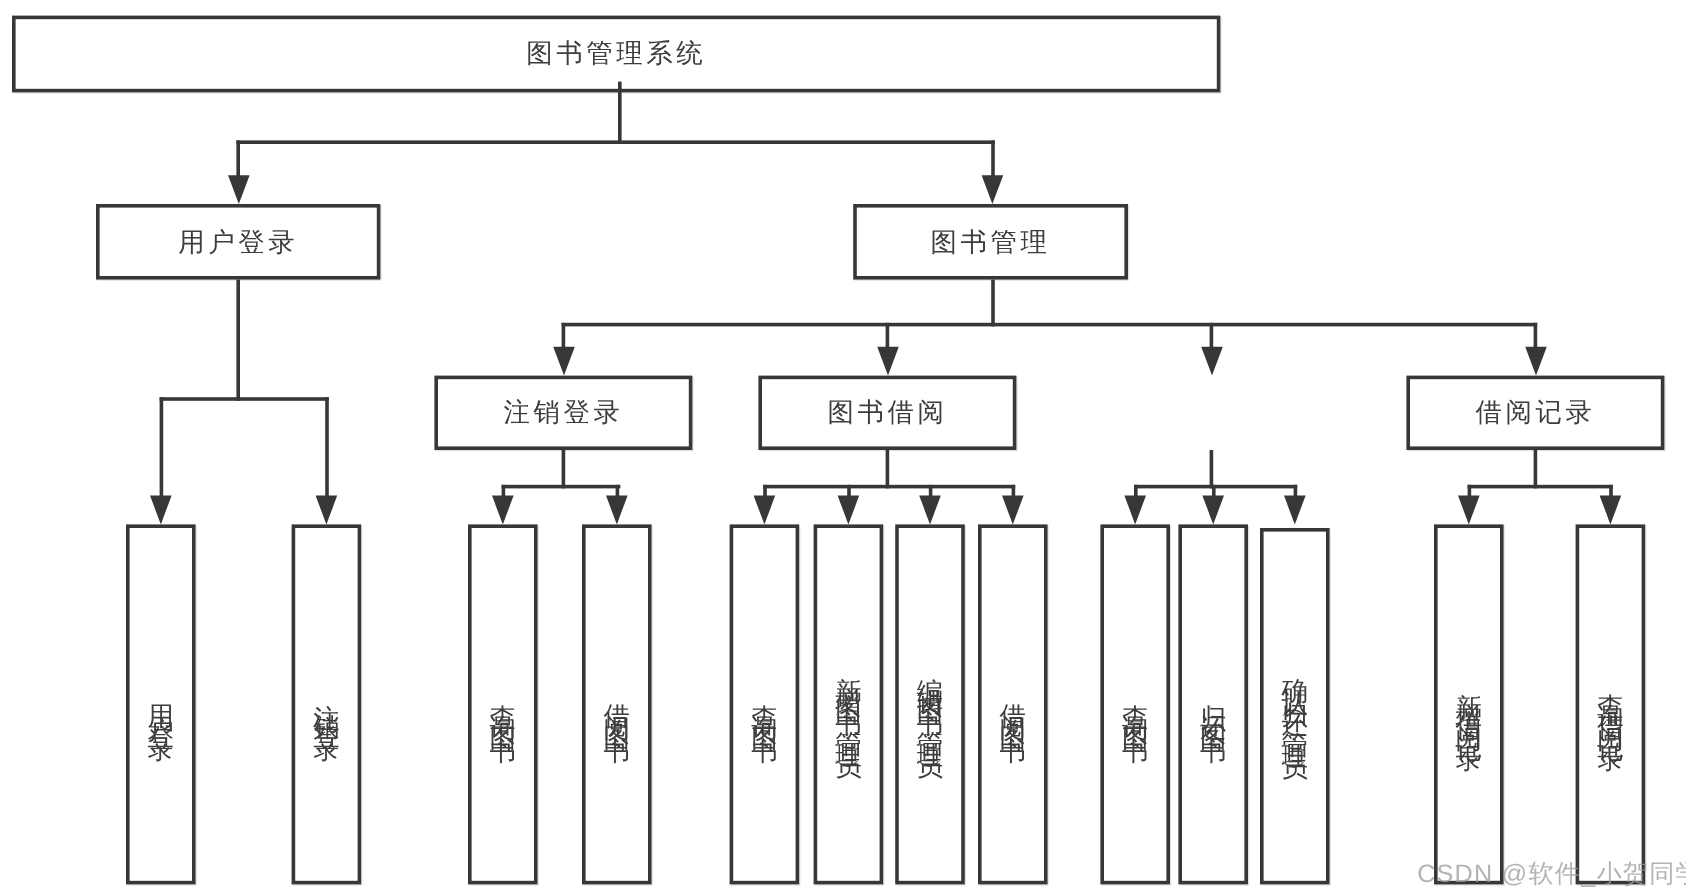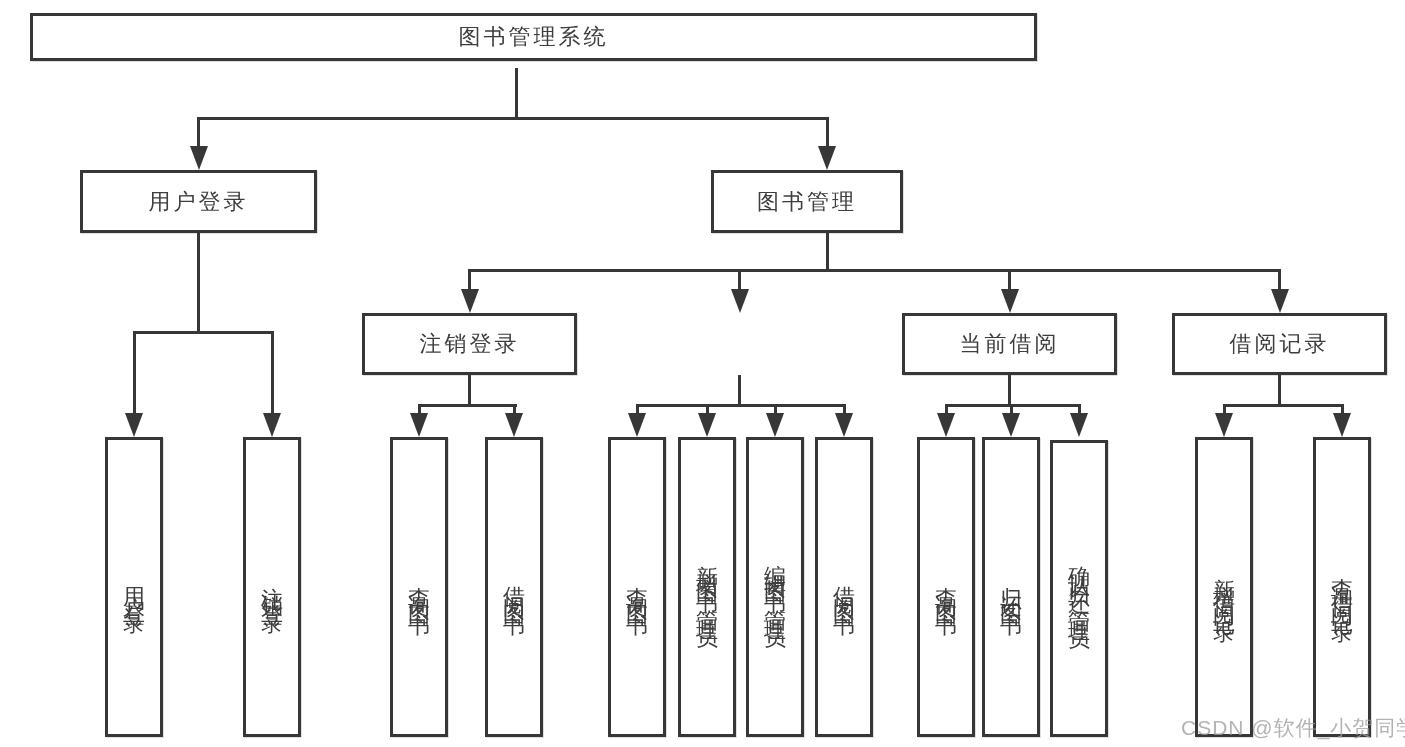--- a/index.html
+++ b/index.html
@@ -27,35 +27,35 @@
   .watermark{
     position:absolute;left:1181px;top:714px;font-size:21px;
     color:rgba(158,158,158,0.78);letter-spacing:1px;white-space:nowrap;z-index:5;
   }
 </style>
 </head>
 <body>
 
 <div id="canvas">
 
-  <div class="box" style="left:30px;top:13px;width:1007px;height:48px">
+  <div class="box" style="left:10px;top:13px;width:1007px;height:64px">
     <span class="hlabel">图书管理系统</span>
   </div>
 
   <div class="vline" style="left:515px;top:68px;height:52px"></div>
   <div class="hline" style="left:197px;top:117px;width:632px"></div>
   <div class="vline" style="left:197px;top:117px;height:32px"></div>
   <div class="arrow" style="left:190px;top:146px"></div>
   <div class="vline" style="left:826px;top:117px;height:32px"></div>
   <div class="arrow" style="left:818px;top:146px"></div>
 
   <div class="box" style="left:80px;top:170px;width:237px;height:63px">
     <span class="hlabel">用户登录</span>
   </div>
-  <div class="box" style="left:711px;top:170px;width:192px;height:63px">
+  <div class="box" style="left:711px;top:170px;width:229px;height:63px">
     <span class="hlabel">图书管理</span>
   </div>
 
   <div class="vline" style="left:197px;top:233px;height:101px"></div>
   <div class="hline" style="left:133px;top:331px;width:141px"></div>
   <div class="vline" style="left:133px;top:331px;height:84px"></div>
   <div class="arrow" style="left:125px;top:413px"></div>
   <div class="vline" style="left:271px;top:331px;height:84px"></div>
   <div class="arrow" style="left:263px;top:413px"></div>
 
@@ -66,22 +66,22 @@
   <div class="vline" style="left:738px;top:269px;height:22px"></div>
   <div class="arrow" style="left:731px;top:289px"></div>
   <div class="vline" style="left:1008px;top:269px;height:22px"></div>
   <div class="arrow" style="left:1001px;top:289px"></div>
   <div class="vline" style="left:1278px;top:269px;height:22px"></div>
   <div class="arrow" style="left:1271px;top:289px"></div>
 
   <div class="box" style="left:362px;top:313px;width:215px;height:62px">
     <span class="hlabel">注销登录</span>
   </div>
-  <div class="box" style="left:902px;top:313px;width:215px;height:62px">
-    <span class="hlabel">当前借阅</span>
+  <div class="box" style="left:632px;top:313px;width:215px;height:62px">
+    <span class="hlabel">图书借阅</span>
   </div>
   <div class="box" style="left:1172px;top:313px;width:215px;height:62px">
     <span class="hlabel">借阅记录</span>
   </div>
 
   <div class="vline" style="left:468px;top:375px;height:32px"></div>
   <div class="hline" style="left:418px;top:404px;width:99px"></div>
   <div class="vline" style="left:418px;top:404px;height:11px"></div>
   <div class="arrow" style="left:410px;top:413px"></div>
   <div class="vline" style="left:513px;top:404px;height:11px"></div>

